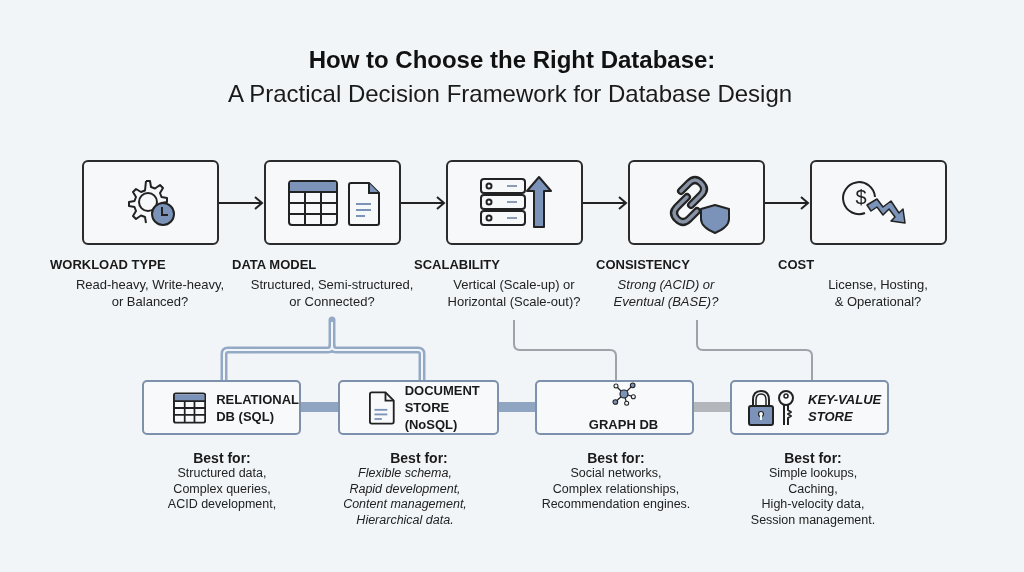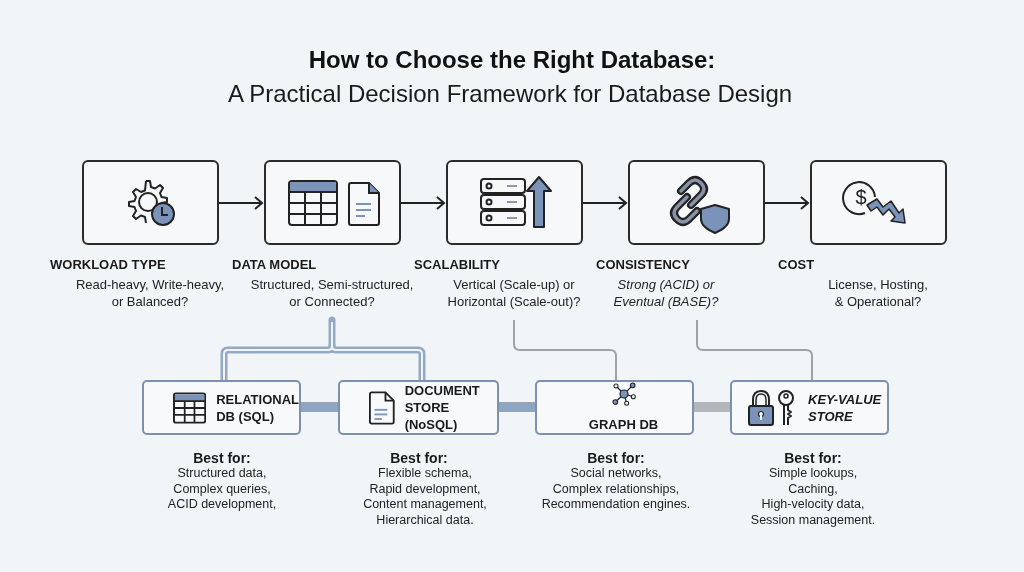--- a/index.html
+++ b/index.html
@@ -257,21 +257,21 @@
 </div>
 
 <div class="best-title" style="left:122px;">Best for:</div>
 <div class="best-list" style="left:122px;">
   <div>Structured data,</div>
   <div>Complex queries,</div>
   <div>ACID development,</div>
 </div>
 
 <div class="best-title" style="left:319px;">Best for:</div>
-<div class="best-list" style="left:325px;">
+<div class="best-list" style="left:305px;font-style:italic;">
   <div>Flexible schema,</div>
   <div>Rapid development,</div>
   <div>Content management,</div>
   <div>Hierarchical data.</div>
 </div>
 
 <div class="best-title" style="left:516px;">Best for:</div>
 <div class="best-list" style="left:516px;">
   <div>Social networks,</div>
   <div>Complex relationships,</div>

